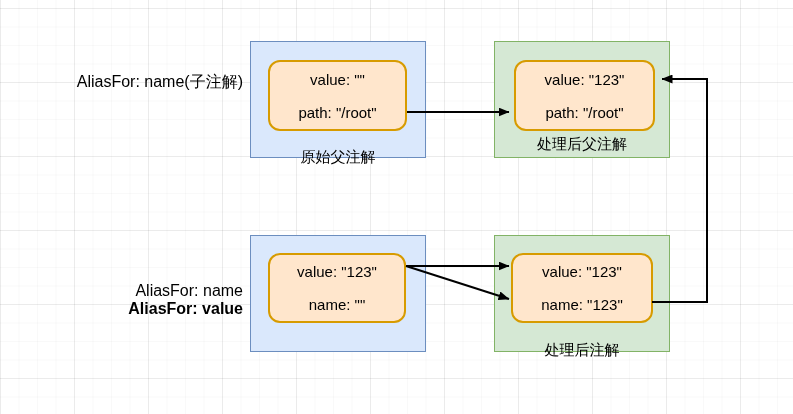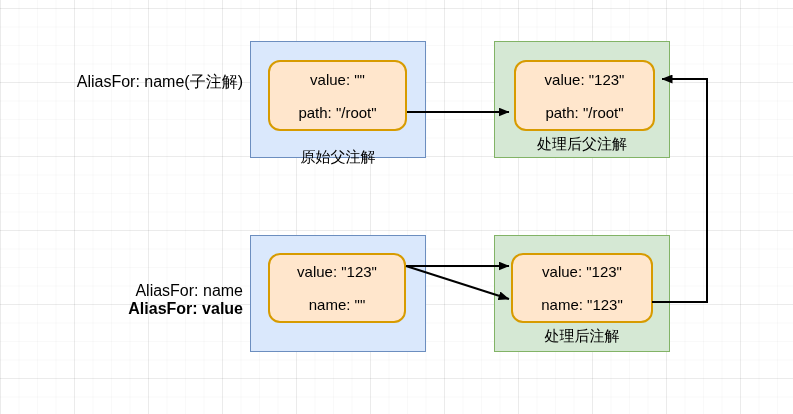--- a/index.html
+++ b/index.html
@@ -132,21 +132,21 @@
       <div class="card-line l1">value: "123"</div>
       <div class="card-line">name: ""</div>
     </div>
   </div>
 
   <div class="group-box green" style="left:494px; top:235px; width:176px; height:117px;">
     <div class="inner-card" style="left:16px; top:17px; width:142px; height:70px;">
       <div class="card-line l1">value: "123"</div>
       <div class="card-line">name: "123"</div>
     </div>
-    <div class="group-caption" style="top:91px;">处理后注解</div>
+    <div class="group-caption" style="top:105px;">处理后注解</div>
   </div>
 
   <svg class="svg-layer" viewBox="0 0 793 414" width="793" height="414">
     <defs>
       <marker id="arrow" markerWidth="11" markerHeight="9" refX="10.5" refY="4.5" orient="auto" markerUnits="userSpaceOnUse">
         <path d="M0,0 L11,4.5 L0,9 z" fill="#000000"></path>
       </marker>
       <marker id="arrow-rev" markerWidth="11" markerHeight="9" refX="10.5" refY="4.5" orient="auto" markerUnits="userSpaceOnUse">
         <path d="M0,0 L11,4.5 L0,9 z" fill="#000000"></path>
       </marker>

